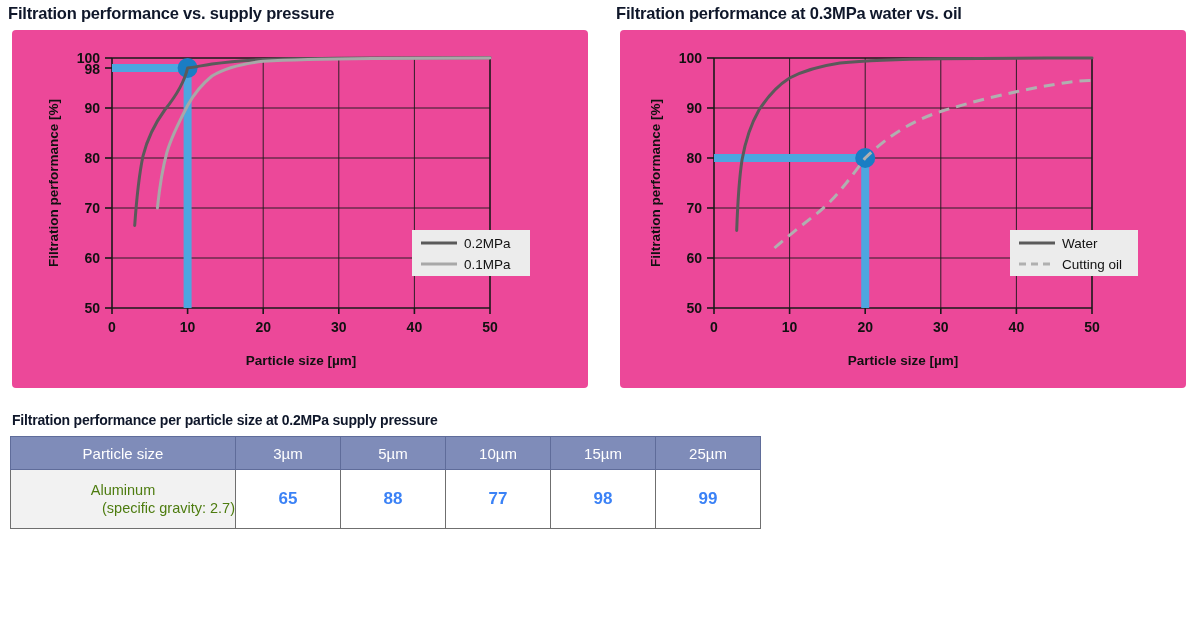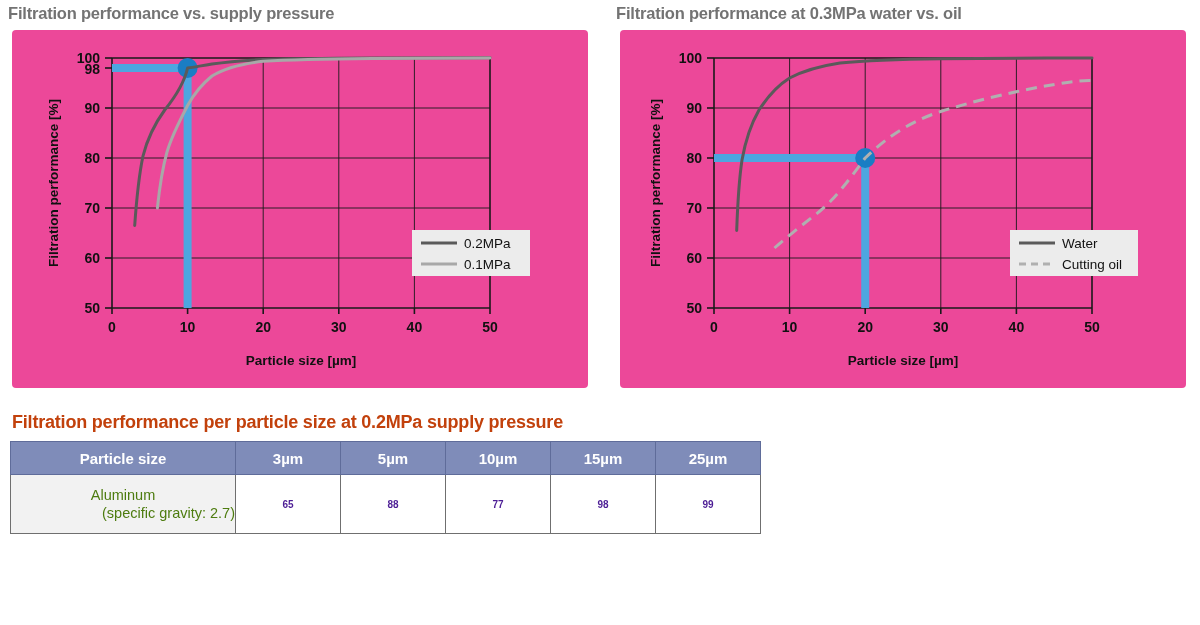--- a/index.html
+++ b/index.html
@@ -23,21 +23,21 @@
     width: 586px;
     height: 392px;
   }
   #chart-block-1 { left: 0px; }
   #chart-block-2 { left: 608px; }
 
   .chart-title {
     font-size: 16.5px;
     font-weight: bold;
     letter-spacing: -0.2px;
-    color: #737373;
+    color: #0f172a;
     margin: 2px 0 0 8px;
     height: 24px;
     line-height: 22px;
     white-space: nowrap;
   }
 
   .chart-panel {
     position: absolute;
     left: 12px;
     top: 30px;
@@ -57,65 +57,65 @@
   }
 
   
   #table-section {
     position: absolute;
     left: 10px;
     top: 412px;
     width: 760px;
   }
   .table-title {
-    font-size: 18px;
+    font-size: 14px;
     font-weight: bold;
     letter-spacing: -0.2px;
-    color: #c2410c;
+    color: #0f172a;
     margin: 0 0 8px 2px;
     white-space: nowrap;
   }
   table.perf-table {
     border-collapse: collapse;
     width: 746px;
     table-layout: fixed;
   }
   table.perf-table th,
   table.perf-table td {
     border: 1px solid #6f6f6f;
     text-align: center;
     vertical-align: middle;
     font-size: 14.5px;
     padding: 0;
   }
   table.perf-table thead th {
     background: #7f8cb9;
     color: #ffffff;
     height: 32px;
-    font-weight: bold;
+    font-weight: normal;
     font-size: 15px;
     border-color: #5f6c9a;
   }
   table.perf-table thead th.col-label { width: 224px; }
   table.perf-table thead th.col-size  { width: 104px; }
 
   table.perf-table tbody td.row-label {
     background: #f2f2f2;
     height: 58px;
     line-height: 18px;
     font-size: 14.5px;
     color: #4d7c0f;
   }
   table.perf-table tbody td.row-label .mat-name { display: block; }
   table.perf-table tbody td.row-label .mat-grav { display: block; text-align: right; }
   table.perf-table tbody td.value {
     background: #ffffff;
     font-weight: bold;
-    font-size: 10px;
-    color: #4c1d95;
+    font-size: 17px;
+    color: #3b82f6;
   }
 
   
   .ax-tick  { font-family: "Liberation Sans", sans-serif; font-size: 14px; font-weight: bold; fill: #111111; }
   .ax-title { font-family: "Liberation Sans", sans-serif; font-size: 13.5px; font-weight: bold; fill: #111111; }
   .lg-text  { font-family: "Liberation Sans", sans-serif; font-size: 13.5px; fill: #111111; }
 </style>
 </head>
 <body>
 

